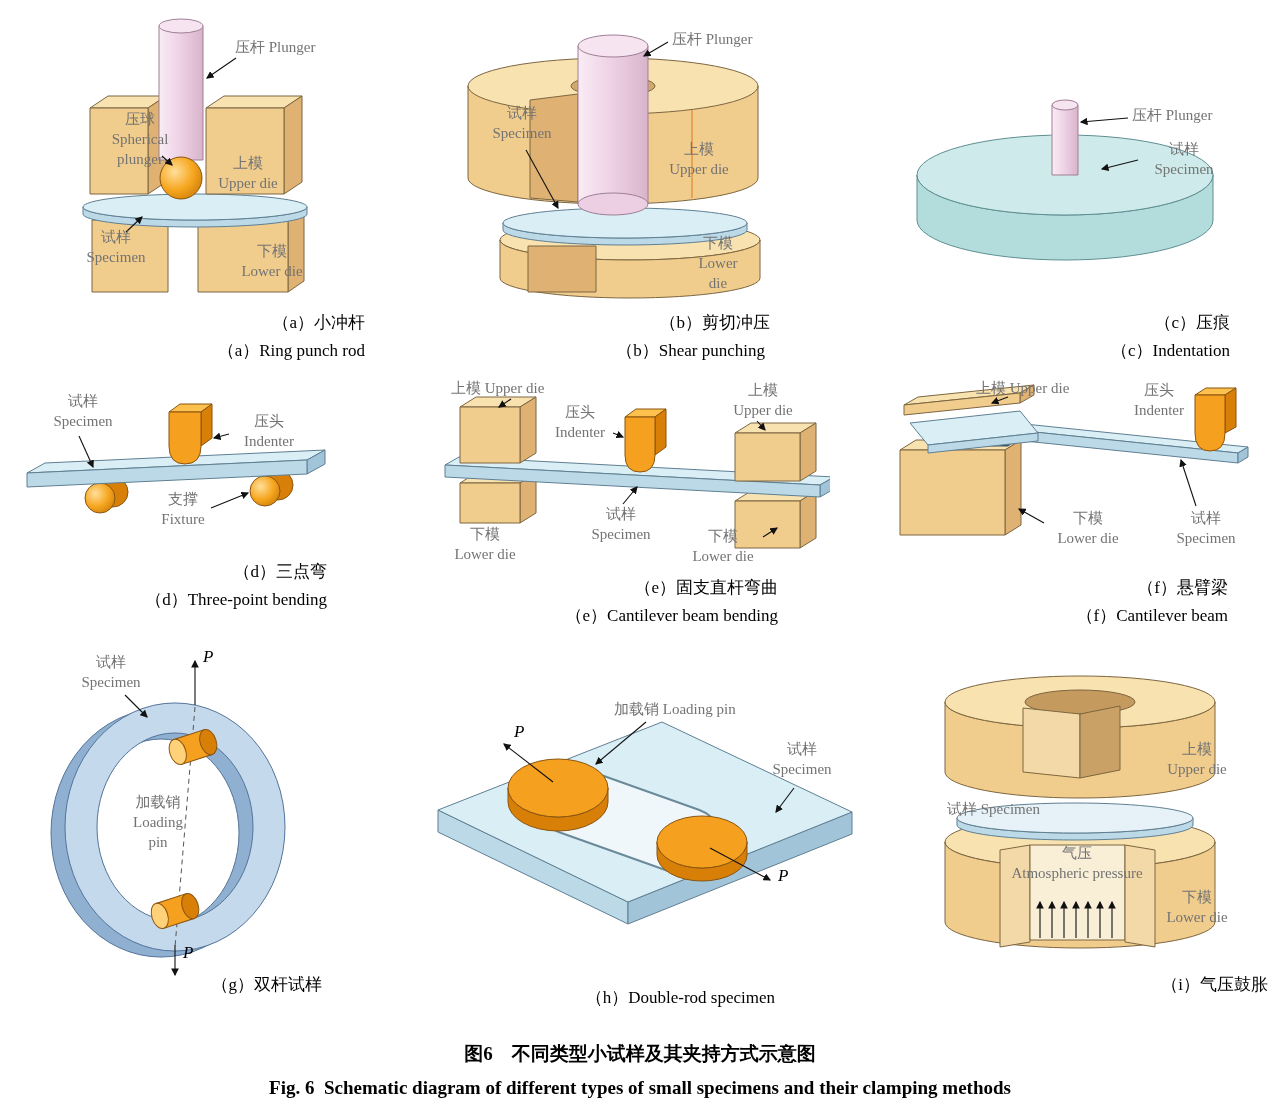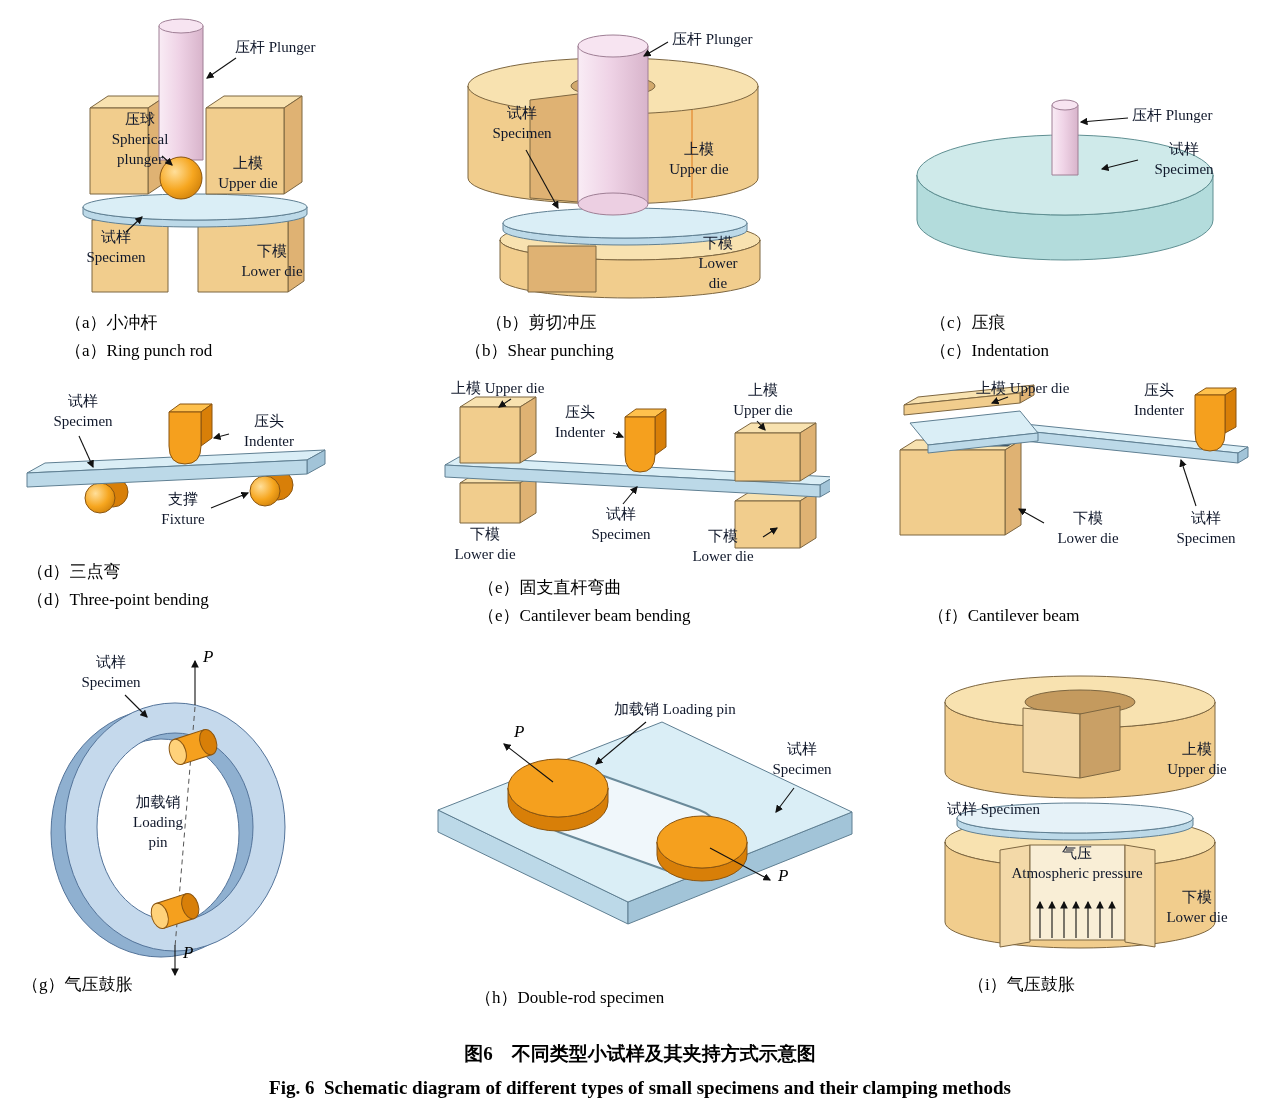--- a/index.html
+++ b/index.html
@@ -1,24 +1,24 @@
 <!DOCTYPE html>
 <html style="--tanT: #f8e2b0; --tanF: #f1cd8d; --tanS: #dfb273; --orT: #ffc14d; --orF: #f5a01e; --orS: #d87f08; --pkT: #f7e4f1; --pkF: #eccfe2; --blT: #daeef6; --blF: #bcd9e8; --blS: #a2c4d8; --cyT: #cfeaea; --cyF: #b3dcdc; --ringF: #c5d9ec; --ringS: #8fb0d0; --ink: #000000;"><head>
 <meta charset="utf-8">
 <style>
   html,body{margin:0;padding:0;background:#fff}
   .page{position:relative;width:1280px;height:1120px;background:#fff;overflow:hidden;
         font-family:"Liberation Serif","DejaVu Serif",serif;color:#000}
   .panel{position:absolute}
   .panel svg{position:absolute;left:0;top:0}
-  .lbl{position:absolute;font:15px/1.32 "Liberation Serif","DejaVu Serif",serif;color:#0f172a;
+  .lbl{position:absolute;font:15px/1.32 "Liberation Serif","DejaVu Serif",serif;color:#737373;
        white-space:pre-line;text-align:center}
   .lbl.left{text-align:left}
   .p-lbl{position:absolute;font:italic 17px "Liberation Serif","DejaVu Serif",serif;color:#000}
-  .cap{position:absolute;font:17px "Liberation Serif","DejaVu Serif",serif;text-align:left;color:#000}
+  .cap{position:absolute;font:17px "Liberation Serif","DejaVu Serif",serif;text-align:right;color:#000}
   .figcap{position:absolute;left:0;width:1280px;text-align:center;white-space:pre-wrap;
           font:bold 19px "Liberation Serif","DejaVu Serif",serif;color:#000}
   
   .tanT{fill:var(--tanT,#f8e2b0);stroke:#7d6640}
   .tanF{fill:var(--tanF,#f1cd8d);stroke:#7d6640}
   .tanS{fill:var(--tanS,#dfb273);stroke:#7d6640}
   .orT{fill:var(--orT,#ffc14d);stroke:#8a5510}
   .orF{fill:var(--orF,#f5a01e);stroke:#8a5510}
   .orS{fill:var(--orS,#d87f08);stroke:#8a5510}
   .pkT{fill:var(--pkT,#f7e4f1);stroke:#9f7f95}
@@ -385,29 +385,30 @@
 Upper die</div>
     <div class="lbl left" style="left:42px;top:150px;width:130px">试样 Specimen</div>
     <div class="lbl" style="left:84px;top:194px;width:176px">气压
 Atmospheric pressure</div>
     <div class="lbl" style="left:250px;top:238px;width:84px">下模
 Lower die</div>
   </div>
 
   <div class="cap" style="left:65px;top:311px;width:300px">（a）小冲杆</div>
   <div class="cap" style="left:65px;top:339px;width:300px">（a）Ring punch rod</div>
-  <div class="cap" style="left:486px;top:311px;width:300px">（b）剪切冲压</div>
+  <div class="cap" style="left:470px;top:311px;width:300px">（b）剪切冲压</div>
   <div class="cap" style="left:465px;top:339px;width:300px">（b）Shear punching</div>
   <div class="cap" style="left:930px;top:311px;width:300px">（c）压痕</div>
   <div class="cap" style="left:930px;top:339px;width:300px">（c）Indentation</div>
   <div class="cap" style="left:27px;top:560px;width:300px">（d）三点弯</div>
   <div class="cap" style="left:478px;top:576px;width:300px">（e）固支直杆弯曲</div>
   <div class="cap" style="left:27px;top:588px;width:300px">（d）Three-point bending</div>
   <div class="cap" style="left:478px;top:604px;width:300px">（e）Cantilever beam bending</div>
+  <div class="cap" style="left:928px;top:576px;width:300px">（f）悬臂梁</div>
   <div class="cap" style="left:928px;top:604px;width:300px">（f）Cantilever beam</div>
-  <div class="cap" style="left:22px;top:973px;width:300px">（g）气压鼓胀</div>
+  <div class="cap" style="left:22px;top:973px;width:300px">（g）双杆试样</div>
   <div class="cap" style="left:475px;top:986px;width:300px">（h）Double-rod specimen</div>
   <div class="cap" style="left:968px;top:973px;width:300px">（i）气压鼓胀</div>
 
   <div class="figcap" style="top:1041px">图6　不同类型小试样及其夹持方式示意图</div>
   <div class="figcap" style="top:1077px">Fig. 6  Schematic diagram of different types of small specimens and their clamping methods</div>
 
 </div>
 
 </body></html>

